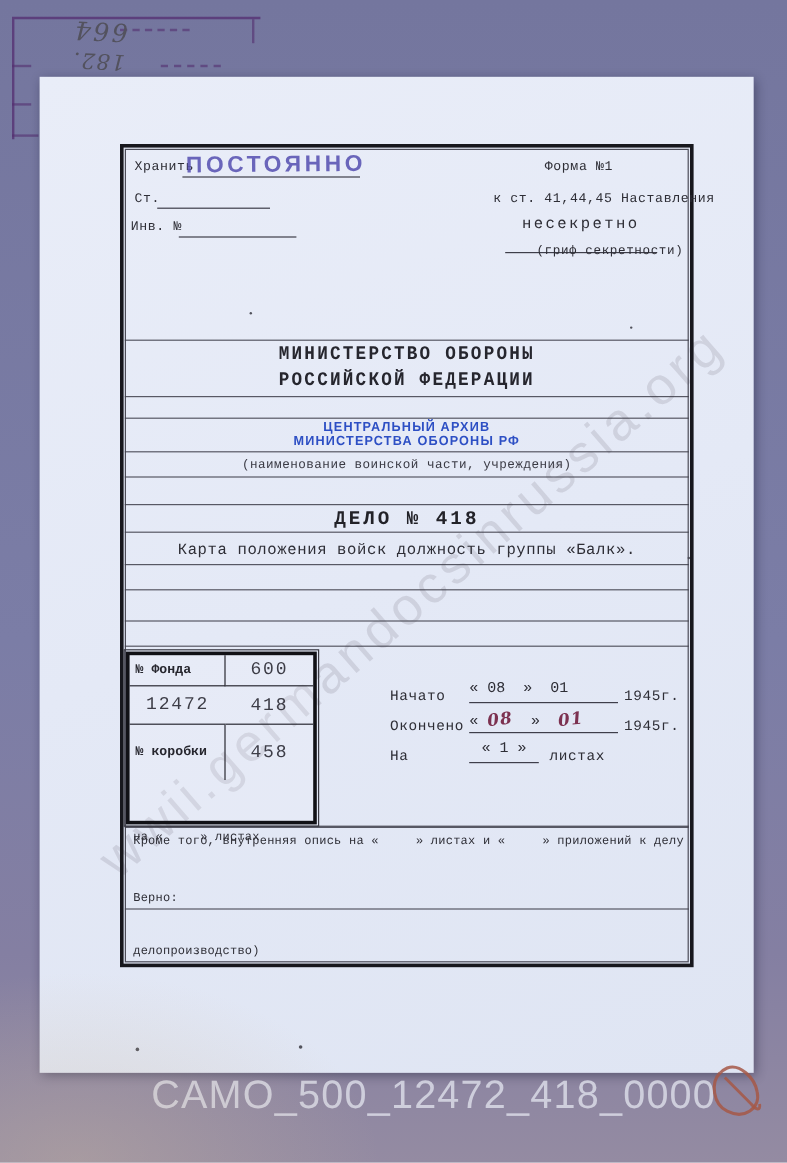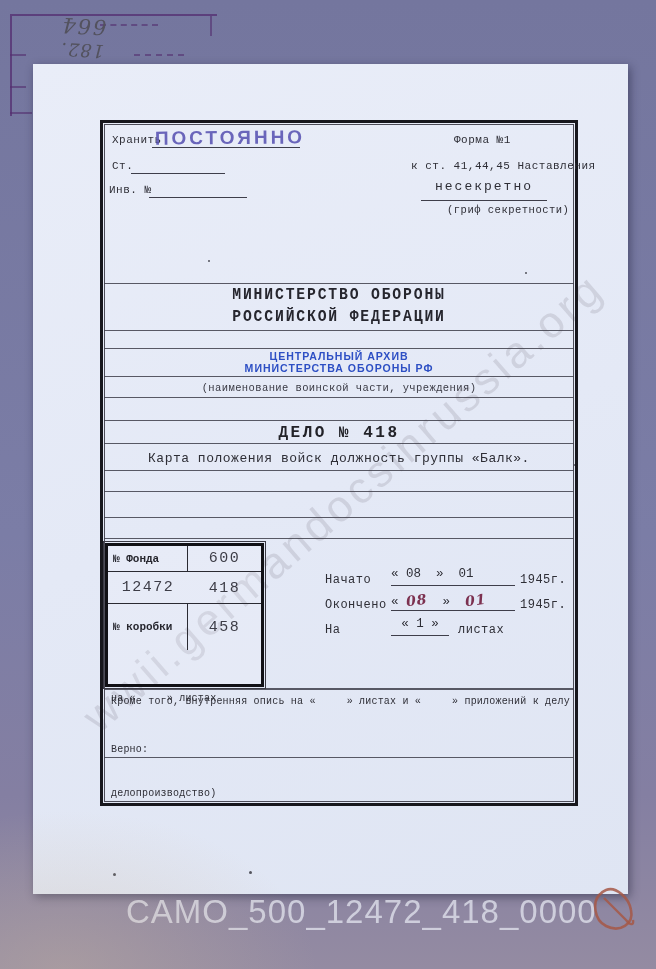--- a/index.html
+++ b/index.html
@@ -35,21 +35,21 @@
   .rule{position:absolute;left:1px;right:1px;border-top:1px solid #3e3e4a;opacity:.85;}
 
   .t{position:absolute;color:#2e2e36;font-size:11px;letter-spacing:.5px;white-space:nowrap;}
   .pre{white-space:pre;}
   .fill-line{position:absolute;border-bottom:1px solid #3e3e4a;}
 
   .stamp-perm{position:absolute;left:48px;top:4px;width:158px;text-align:center;
     font-family:"Liberation Sans",sans-serif;font-weight:bold;font-size:19px;letter-spacing:3px;
     color:rgba(88,82,178,.88);transform:rotate(-.5deg);}
   .nesekretno{position:absolute;left:318px;top:56px;width:126px;text-align:center;
-    font-size:13px;letter-spacing:2px;border-bottom:1px solid #3e3e4a;padding-bottom:6px;color:#2e2e36;}
+    font-size:13px;letter-spacing:2px;border-bottom:1px solid #3e3e4a;padding-bottom:16px;color:#2e2e36;}
 
   .center{left:0;right:0;text-align:center;white-space:nowrap;}
   .ministry{position:absolute;top:161px;font-weight:bold;font-size:16px;letter-spacing:2px;
     line-height:22px;color:#26262e;transform:scaleX(.92);}
   .arch-stamp{position:absolute;top:227px;font-family:"Liberation Sans",sans-serif;font-weight:bold;
     font-size:11px;line-height:12px;letter-spacing:1px;color:#2d4fc4;transform:scaleX(.96);}
   .unit-cap{position:absolute;top:259px;font-size:10.5px;color:#3a3a44;letter-spacing:.4px;}
   .case-no{position:absolute;top:301px;font-weight:bold;font-size:16px;letter-spacing:2.5px;color:#222228;}
   .case-desc{position:absolute;top:328px;font-size:13px;letter-spacing:.5px;color:#2e2e36;}
 

